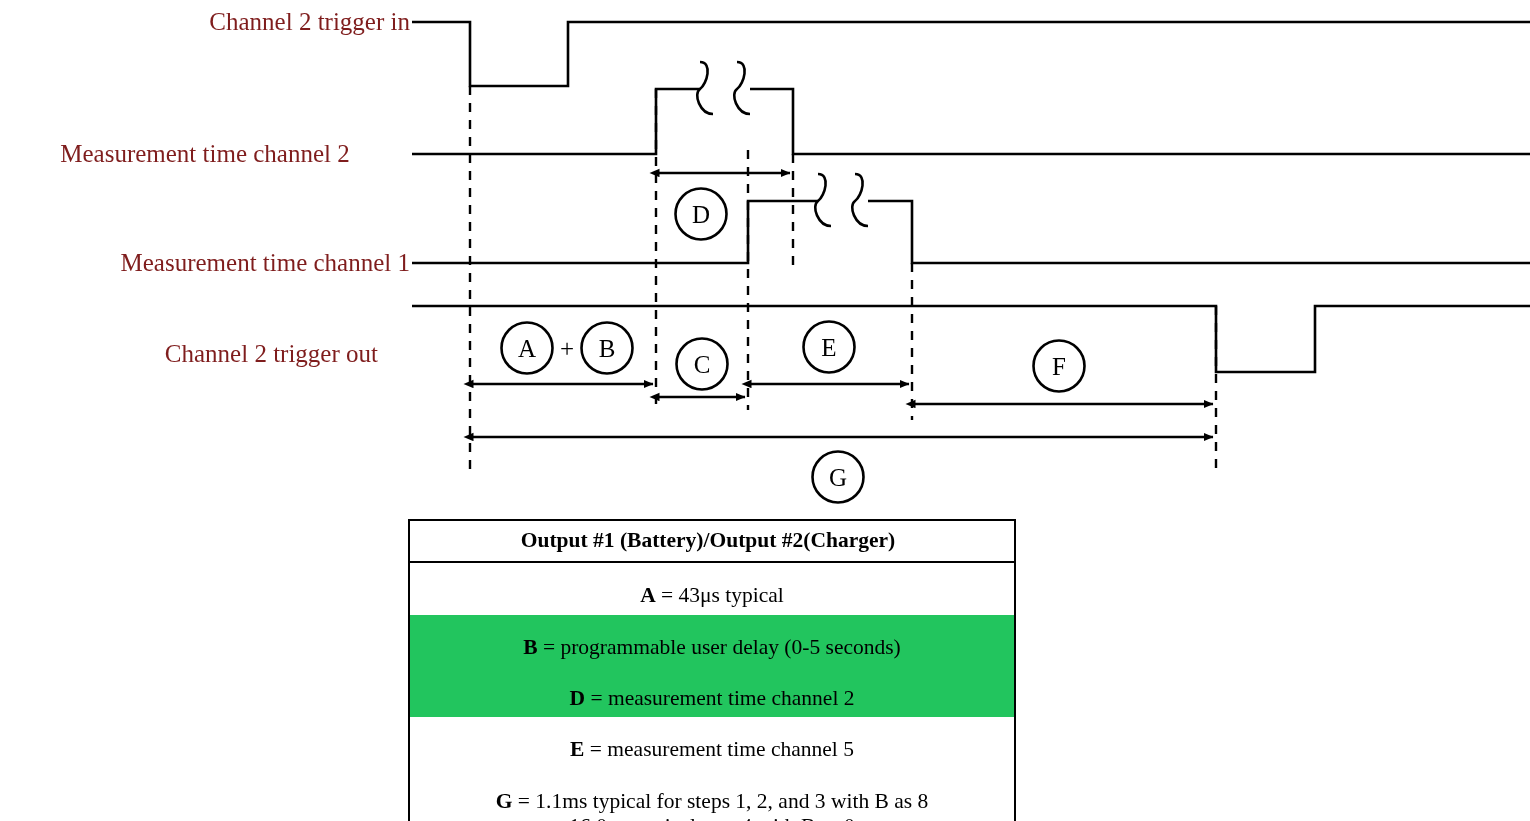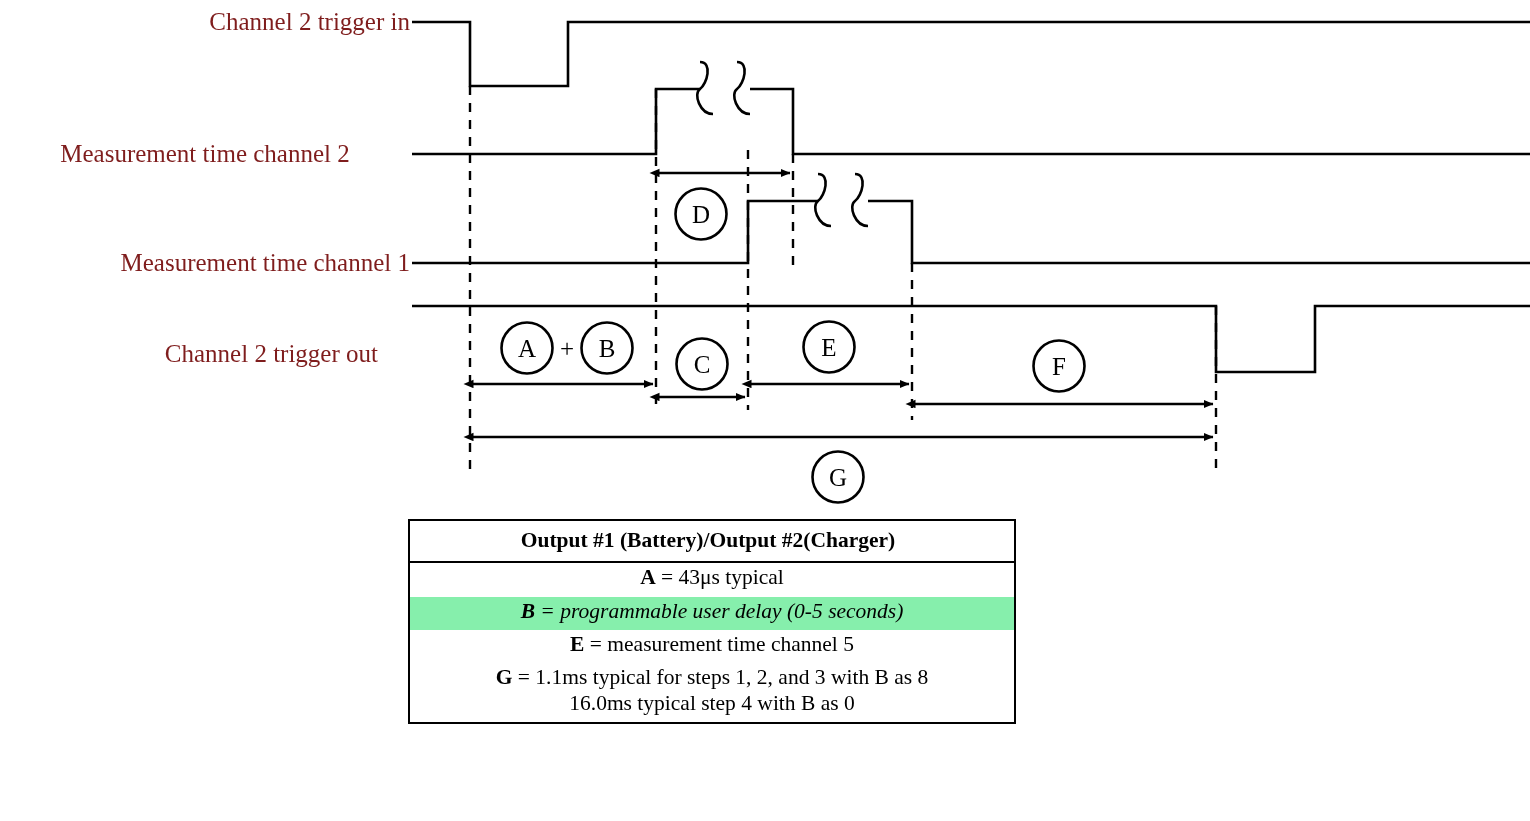--- a/index.html
+++ b/index.html
@@ -58,34 +58,33 @@
     background: #fff;
   }
   #legend table {
     border-collapse: collapse;
     width: 100%;
   }
   #legend th, #legend td {
     text-align: center;
     font-family: "Liberation Serif", serif;
     font-size: 21.5px;
-    padding: 2px 4px 6px 4px;
+    padding: 20px 4px 6px 4px;
     line-height: 1.18;
     font-weight: normal;
     color: #000;
   }
   #legend th {
     font-weight: bold;
     border-bottom: 2px solid #000;
     font-size: 21.5px;
     padding: 7px 12px 8px 4px;
   }
   #legend tr.shaded td {
-    background: #86efac;
-    font-style: italic;
+    background: #22c55e;
   }
   #legend td .k {
     font-weight: bold;
   }
 </style>
 </head>
 <body>
 
 <div id="page">
 
@@ -176,20 +175,25 @@
         <tr>
           <td>
             <span class="k">A</span><span> = 43μs typical</span>
           </td>
         </tr>
         <tr class="shaded">
           <td>
             <span class="k">B</span><span> = programmable user delay (0-5 seconds)</span>
           </td>
         </tr>
+        <tr class="shaded">
+          <td>
+            <span class="k">D</span><span> = measurement time channel 2</span>
+          </td>
+        </tr>
         <tr>
           <td>
             <span class="k">E</span><span> = measurement time channel 5</span>
           </td>
         </tr>
         <tr>
           <td>
             <span class="k">G</span><span> = 1.1ms typical for steps 1, 2, and 3 with B as 8</span><br>
             <span>16.0ms typical step 4 with B as 0</span>
           </td>

